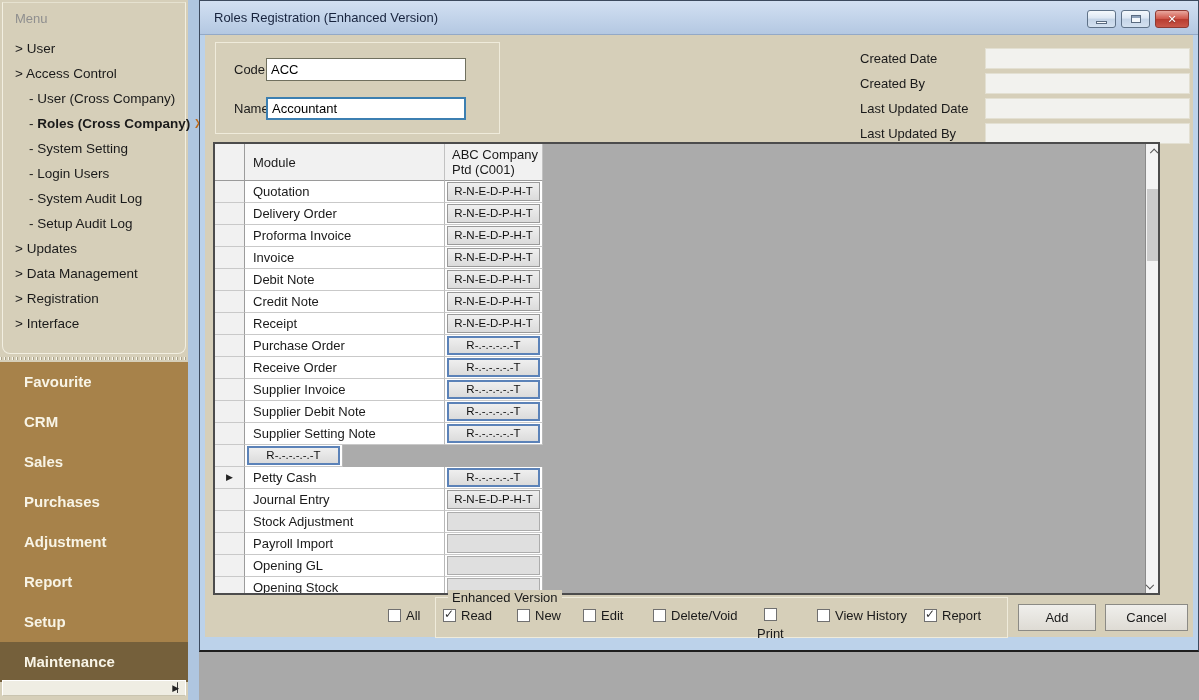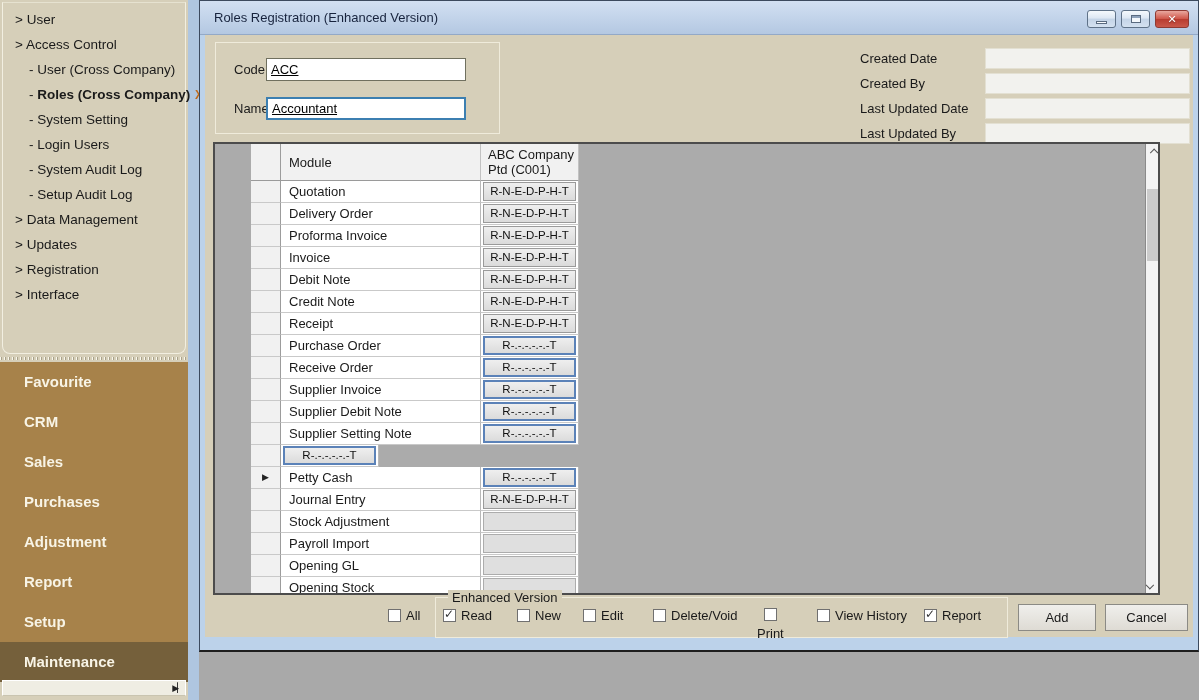--- a/index.html
+++ b/index.html
@@ -56,33 +56,33 @@
   .content { position:relative; width:100%; height:100%; background:#D6CFB9; }
 
   
   .form-group { position:absolute; left:10px; top:7px; width:285px; height:92px;
     border:1px solid #EFEBDB; }
   .form-row { position:absolute; left:0; display:flex; align-items:center; }
   .form-row.r1 { top:15px; }
   .form-row.r2 { top:54px; }
   .form-label { display:inline-block; width:50px; padding-left:18px; }
   .form-input { width:200px; height:23px; border:1px solid #70705F; background:#FFF;
-    font-family:inherit; font-size:13px; padding:0 4px; outline:none;text-decoration:underline; }
+    font-family:inherit; font-size:13px; padding:0 4px; outline:none; }
   .form-input.focused { border:2px solid #3C7FB1; }
 
   .meta-block { position:absolute; left:655px; top:13px; width:330px; }
   .meta-row { display:flex; align-items:center; height:21px; margin-bottom:4px; }
   .meta-label { width:125px; }
   .meta-field { flex:1; height:21px; background:#F2F2EE; border:1px solid #E3E0D2; }
 
   
   .grid { position:absolute; left:8px; top:107px; width:947px; height:453px;
     border:2px solid #4C4C4C; background:#ABABAB; overflow:hidden; }
   .grid-inner { position:absolute; inset:0; display:flex; flex-direction:column; }
-  .grid-hrow, .grid-row { display:flex; flex:0 0 auto;padding-left:36px; }
+  .grid-hrow, .grid-row { display:flex; flex:0 0 auto; }
   .grid-hrow { height:37px; }
   .grid-row { height:22px; }
   .h-sel, .h-module, .h-value { background:#F1F1F1; border-right:1px solid #C2C2C2; border-bottom:1px solid #9A9A9A; }
   .h-sel { width:30px; border-right-color:#9C9C9C; }
   .h-module { width:200px; display:flex; align-items:center; padding-left:8px; }
   .h-value { width:98px; padding:3px 0 0 7px; line-height:15px; }
   .h-fill, .cell-fill { flex:1; background:#ABABAB; }
   .cell-sel { width:30px; background:#F1F1F1; border-right:1px solid #9C9C9C; border-bottom:1px solid #C9C9C9;
     display:flex; align-items:center; justify-content:center; }
   .cur-arrow { display:none; font-size:9px; color:#222; line-height:1; }
@@ -125,20 +125,21 @@
   .btn-add { left:813px; width:78px; }
   .btn-cancel { left:900px; width:83px; }
 </style>
 </head>
 <body>
 
 <div class="gap-strip" data-name="panel-gap"></div>
 
 <div class="sidebar" data-name="sidebar">
   <div class="menu-panel" data-name="menu-panel">
+    <div class="menu-header" data-name="menu-panel-title">Menu</div>
     <div class="tree" data-name="menu-tree">
   <div class="tree-item lvl1" data-name="tree-item">
     <span data-name="tree-item-prefix">&gt; </span>
     <span data-name="tree-item-label">User</span>
     
   </div>
 
   <div class="tree-item lvl1" data-name="tree-item">
     <span data-name="tree-item-prefix">&gt; </span>
     <span data-name="tree-item-label">Access Control</span>
@@ -176,27 +177,27 @@
   </div>
 
   <div class="tree-item lvl2" data-name="tree-item">
     <span data-name="tree-item-prefix">- </span>
     <span data-name="tree-item-label">Setup Audit Log</span>
     
   </div>
 
   <div class="tree-item lvl1" data-name="tree-item">
     <span data-name="tree-item-prefix">&gt; </span>
-    <span data-name="tree-item-label">Data Management</span>
+    <span data-name="tree-item-label">Updates</span>
     
   </div>
 
   <div class="tree-item lvl1" data-name="tree-item">
     <span data-name="tree-item-prefix">&gt; </span>
-    <span data-name="tree-item-label">Updates</span>
+    <span data-name="tree-item-label">Data Management</span>
     
   </div>
 
   <div class="tree-item lvl1" data-name="tree-item">
     <span data-name="tree-item-prefix">&gt; </span>
     <span data-name="tree-item-label">Registration</span>
     
   </div>
 
   <div class="tree-item lvl1" data-name="tree-item">

